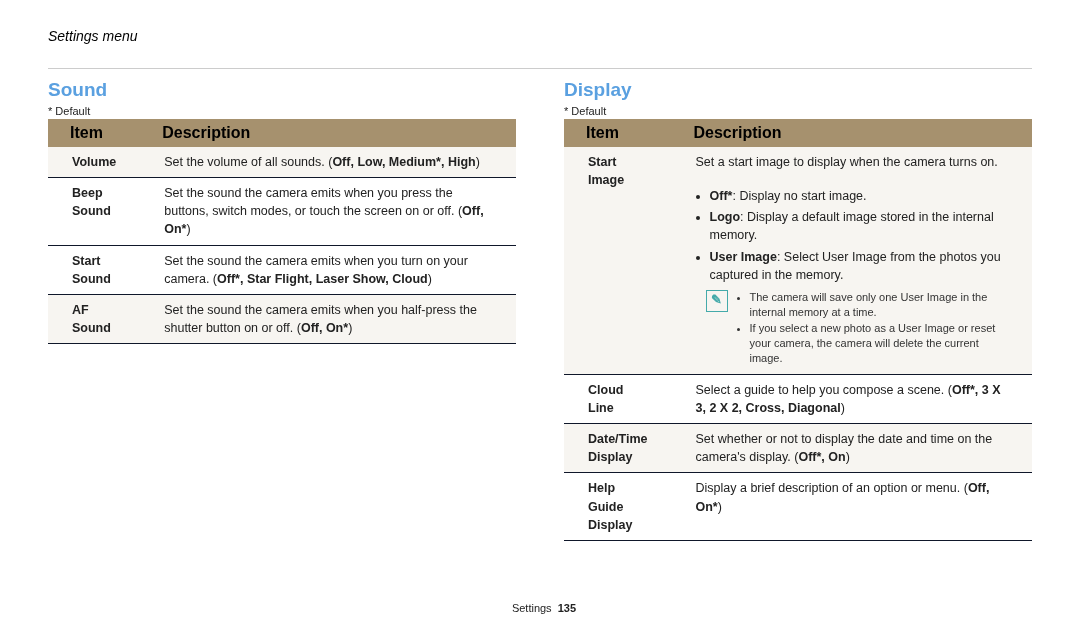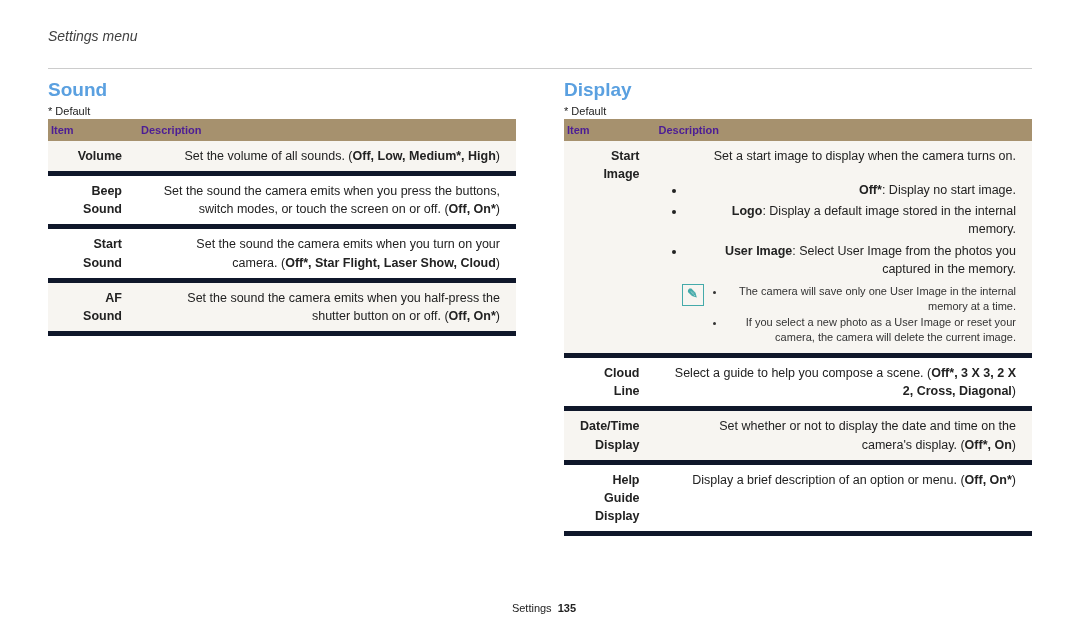--- a/index.html
+++ b/index.html
@@ -1,27 +1,27 @@
 <!DOCTYPE html>
 <html><head>
 <meta charset="utf-8">
 <style>
   * { box-sizing: border-box; margin: 0; padding: 0; }
   html, body { width: 1080px; height: 630px; background: #fff; font-family: Arial, Helvetica, sans-serif; color: #222; }
   .page { padding: 28px 48px 22px 48px; position: relative; height: 100%; }
-  .breadcrumb { color: #404040; font-style: italic; font-size: 14px; margin-bottom: 24px; }
+  .breadcrumb { color: #000000; font-style: italic; font-size: 14px; margin-bottom: 24px; }
   .rule { border: none; border-top: 1px solid #ccc; margin-top: 4px; }
   .columns { display: flex; gap: 48px; margin-top: 10px; }
   .col { flex: 1; }
   .section-title { color: #5aa0e0; font-size: 19px; font-weight: bold; margin-bottom: 4px; }
   .default-note { font-size: 11px; color: #222; margin-bottom: 2px; }
   table { width: 100%; border-collapse: collapse; font-size: 12.5px; }
-  th { background: #a6916e; color: #4c1d95; text-align: left; padding: 5px 3px; font-weight: bold; font-size: 11px; }
+  th { background: #a6916e; color: #000000; text-align: left; padding: 5px 22px; font-weight: bold; font-size: 16px; }
   th:first-child { width: 90px; }
-  td { padding: 6px 16px; vertical-align: top; border-bottom: 5px solid #0f172a; line-height: 1.45; text-align: right; }
+  td { padding: 6px 24px; vertical-align: top; border-bottom: 1px solid #0f172a; line-height: 1.45; }
   td.item { font-weight: bold; }
   tr.alt td { background: #f7f5f1; }
   .b { font-weight: bold; }
   .bullets { list-style: disc; padding-left: 14px; margin-top: 16px; }
   .bullets li { margin-bottom: 3px; }
   .notebox { display: flex; gap: 8px; margin-top: 6px; }
   .note-icon { flex: none; width: 22px; height: 22px; border: 1px solid #4aa; display: flex; align-items: center; justify-content: center; color: #4aa; font-size: 13px; font-weight: bold; margin-left: 10px; }
   .note-list { list-style: disc; padding-left: 14px; font-size: 11px; color: #333; }
   .note-list li { margin-bottom: 2px; line-height: 1.35; }
   .footer { position: absolute; bottom: 16px; left: 8px; right: 0; text-align: center; font-size: 11px; color: #222; }

